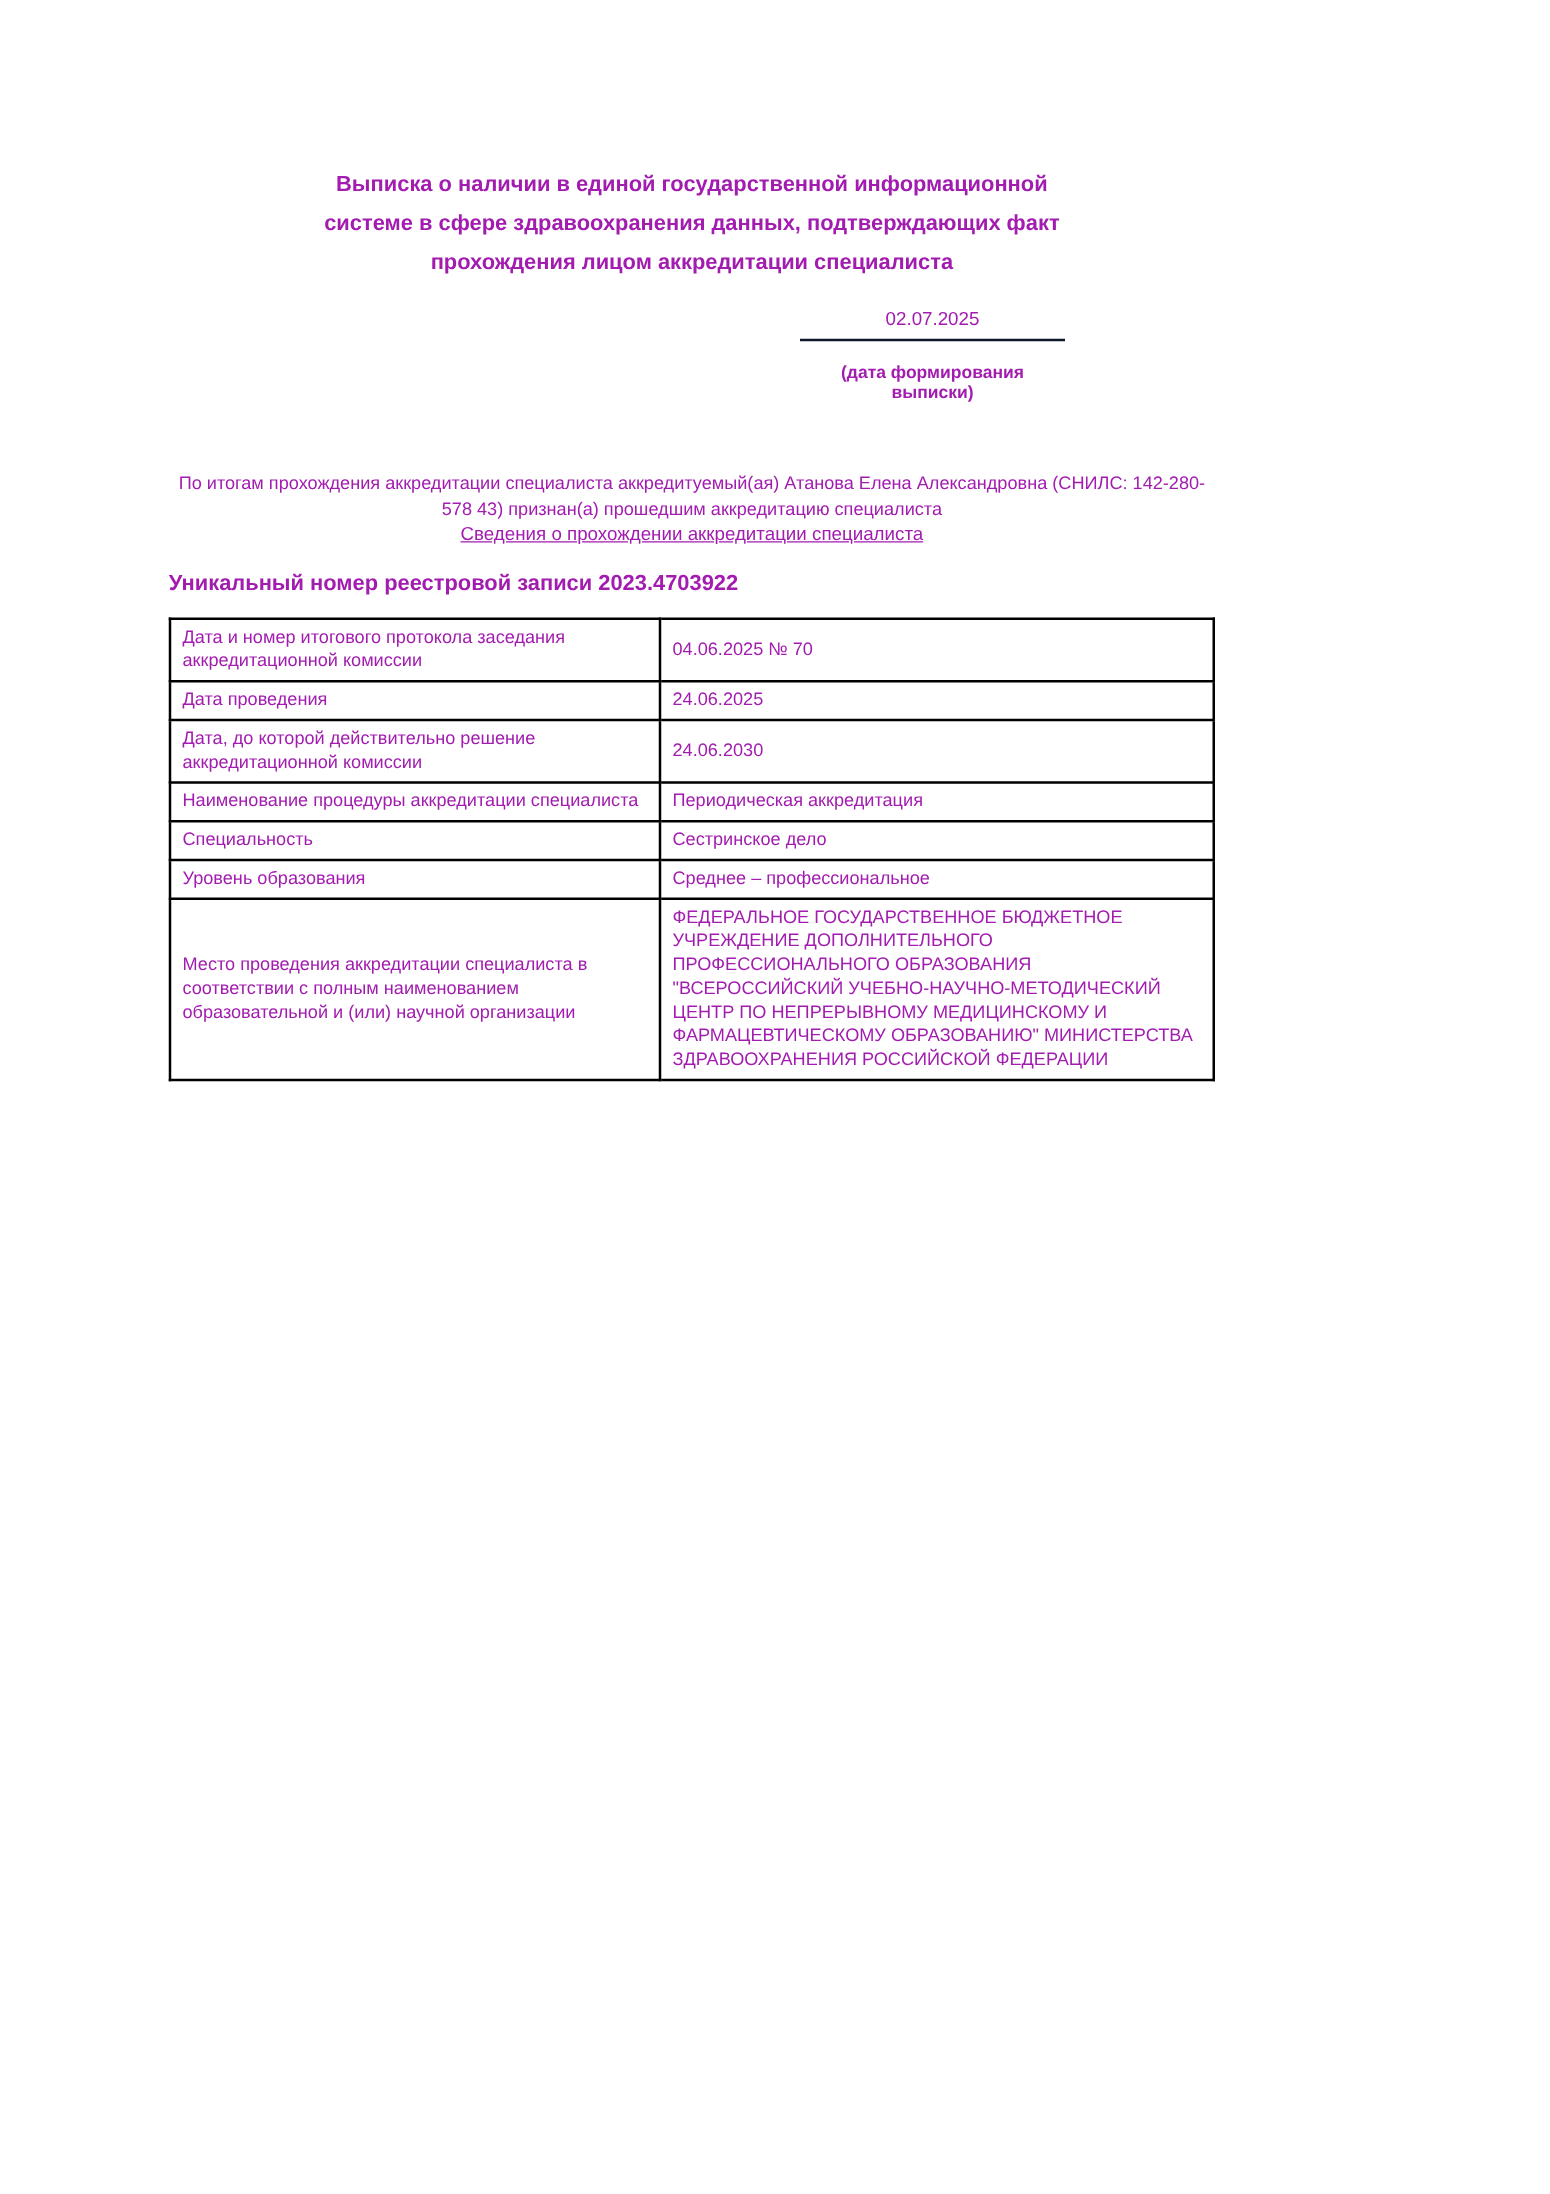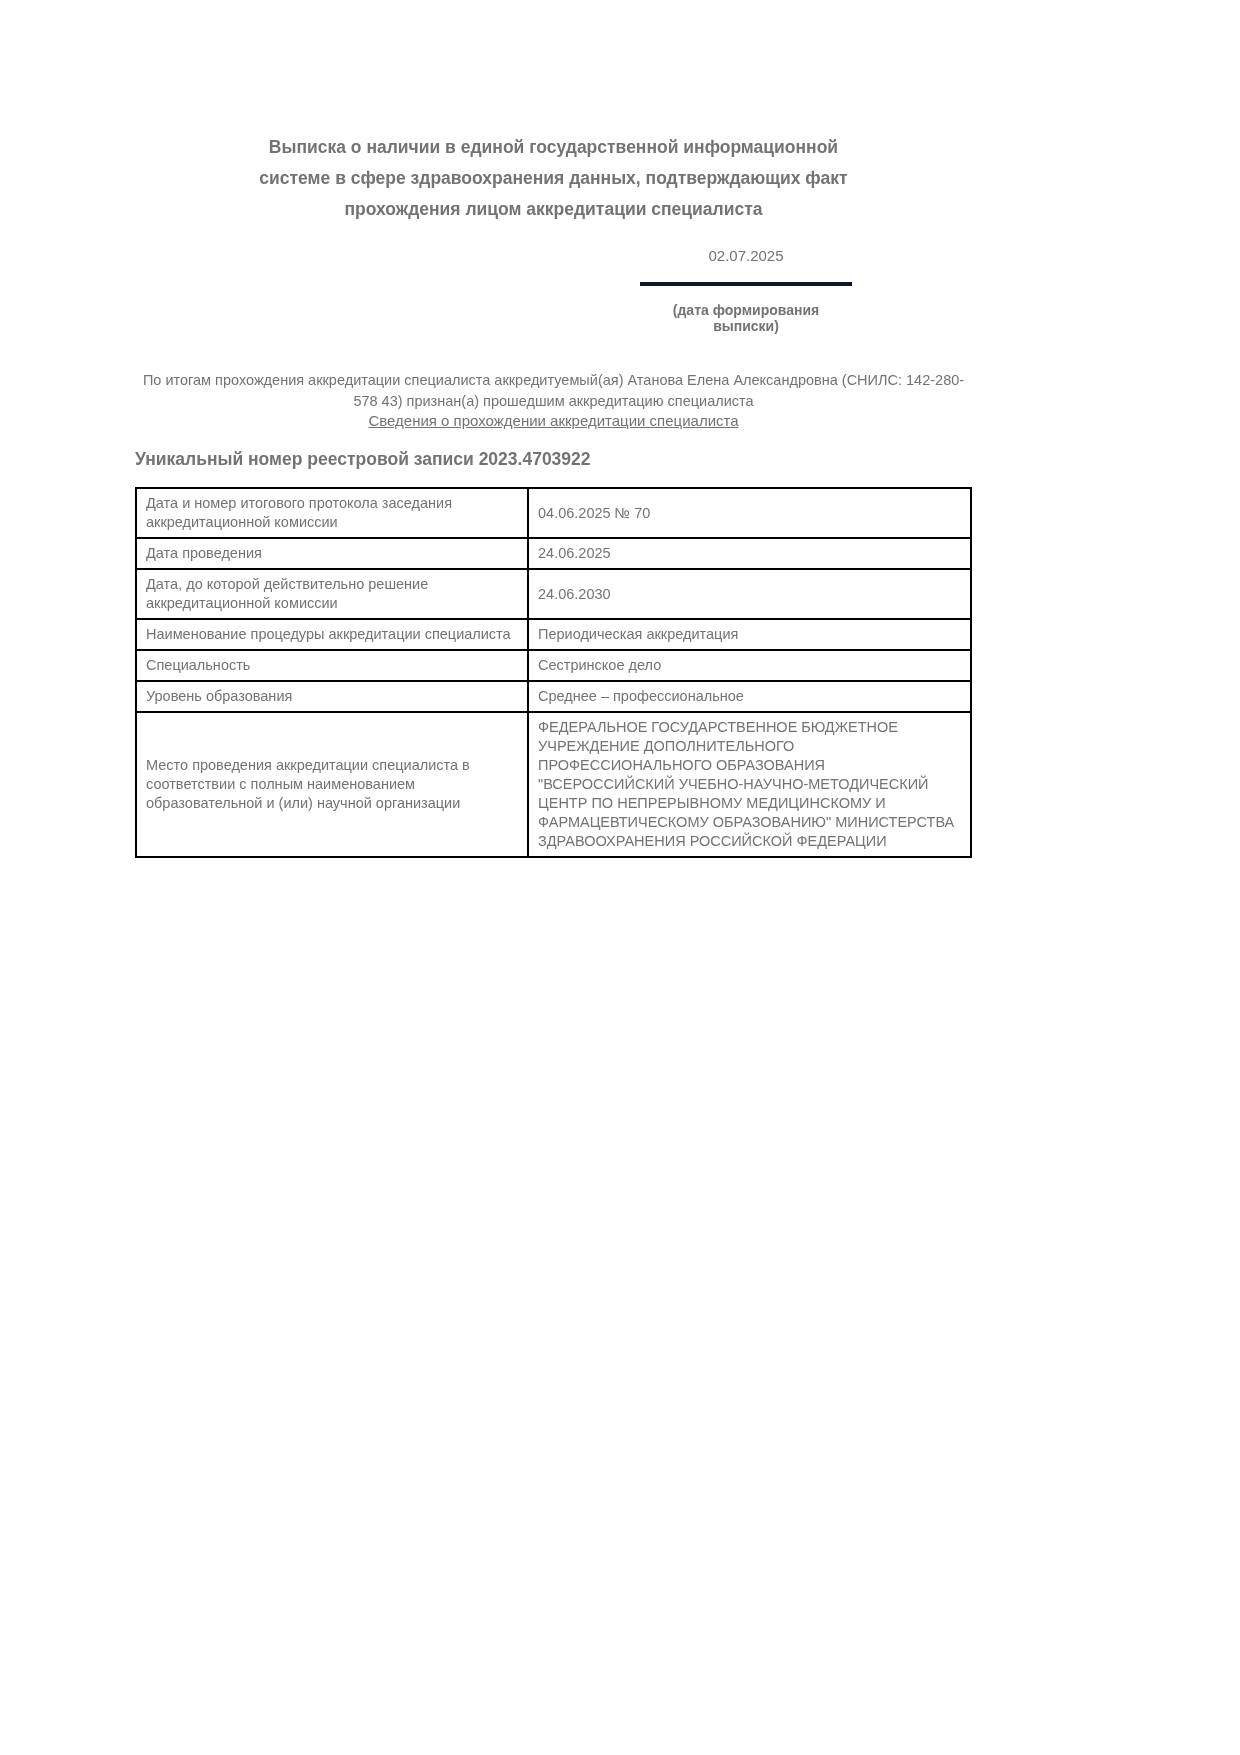--- a/index.html
+++ b/index.html
@@ -5,21 +5,21 @@
   html, body {
     margin: 0;
     padding: 0;
     background: #ffffff;
   }
   .page {
     position: relative;
     width: 1096px;
     height: 1755px;
     background: #ffffff;
-    color: #737373;
+    color: #a21caf;
     font-family: "Liberation Sans", sans-serif;
     overflow: hidden;
   }
   .content {
     position: absolute;
     left: 135px;
     top: 0;
     width: 837px;
   }
   .title {
@@ -30,31 +30,31 @@
     line-height: 31px;
   }
   .date-block {
     margin-top: 22px;
     margin-left: 505px;
     width: 212px;
   }
   .date-value {
     text-align: center;
     font-size: 15px;
-    padding-bottom: 18px;
-    border-bottom: 4px solid #0f172a;
+    padding-bottom: 7px;
+    border-bottom: 2px solid #0f172a;
   }
   .date-caption {
     margin-top: 16px;
     text-align: center;
     font-size: 14px;
     font-weight: bold;
   }
   .intro {
-    margin-top: 36px;
+    margin-top: 56px;
     text-align: center;
     font-size: 14.5px;
     line-height: 21px;
   }
   .section-heading {
     text-align: center;
     font-size: 15px;
     text-decoration: underline;
   }
   .registry-heading {

